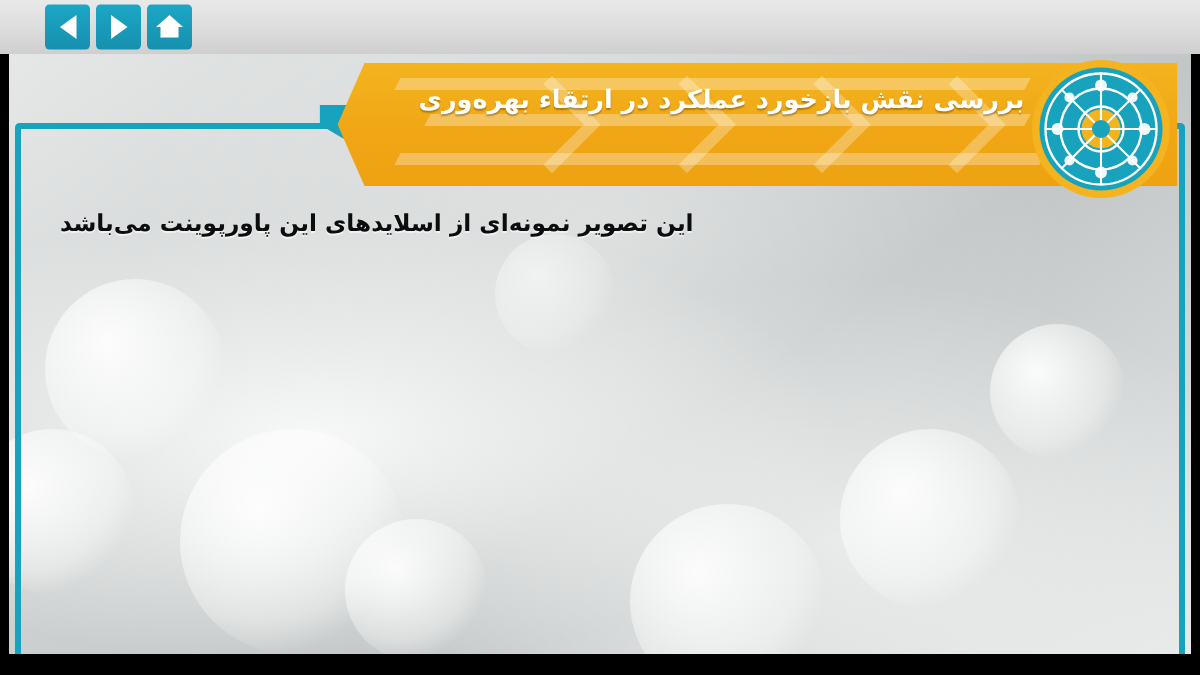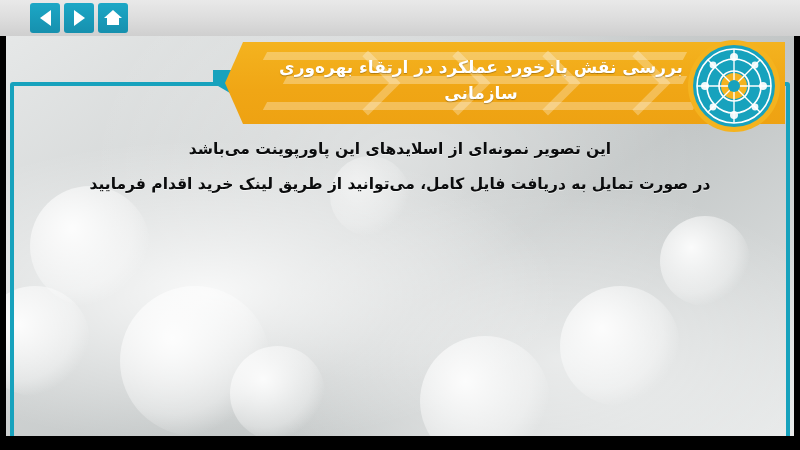--- a/index.html
+++ b/index.html
@@ -149,21 +149,21 @@
     width: 96px; height: 96px;
     z-index: 16;
   }
 
   
   #body-text {
     position: absolute;
     left: 40px; top: 96px;
     width: 720px;
     direction: rtl;
-    text-align: center;
+    text-align: left;
     color: #0b0c0d;
     font-size: 15.5px;
     font-weight: bold;
     line-height: 2.25;
     z-index: 14;
     text-shadow: 0 1px 0 rgba(255,255,255,0.55);
   }
   #body-text .line { white-space: nowrap; }
 
   
@@ -222,21 +222,20 @@
         <div class="ban-stripe" style="left:40px;  top:10px; width:420px;"></div>
         <div class="ban-stripe" style="left:60px;  top:34px; width:400px;"></div>
         <div class="ban-stripe" style="left:40px;  top:60px; width:430px;"></div>
         <div class="ban-arrow" style="left:120px; top:18px;"></div>
         <div class="ban-arrow" style="left:210px; top:18px;"></div>
         <div class="ban-arrow" style="left:300px; top:18px;"></div>
         <div class="ban-arrow" style="left:390px; top:18px;"></div>
       </div>
       <div id="banner-title">
         <div>بررسی نقش بازخورد عملکرد در ارتقاء بهره‌وری</div>
-        <div>سازمانی</div>
       </div>
     </div>
 
     <div id="medallion">
       <svg width="96" height="96" viewBox="0 0 96 96" aria-hidden="true">
         <circle cx="48" cy="48" r="46" fill="#f4b31f"></circle>
         <circle cx="48" cy="48" r="41" fill="#17a2bd"></circle>
         <g fill="none" stroke="#ffffff" stroke-width="1.6">
           <circle cx="48" cy="48" r="37"></circle>
           <circle cx="48" cy="48" r="27"></circle>
@@ -259,20 +258,19 @@
             <circle cx="69" cy="69" r="3.4"></circle>
         </g>
         <g fill="#17a2bd">
           <circle cx="48" cy="48" r="6"></circle>
         </g>
       </svg>
     </div>
 
     <div id="body-text">
       <div class="line">این تصویر نمونه‌ای از اسلایدهای این پاورپوینت می‌باشد</div>
-      <div class="line">در صورت تمایل به دریافت فایل کامل، می‌توانید از طریق لینک خرید اقدام فرمایید</div>
     </div>
   </div>
 
   <div class="edge" id="edge-left"></div>
   <div class="edge" id="edge-right"></div>
   <div id="bottom-bar"></div>
 </div>
 
 </body></html>

